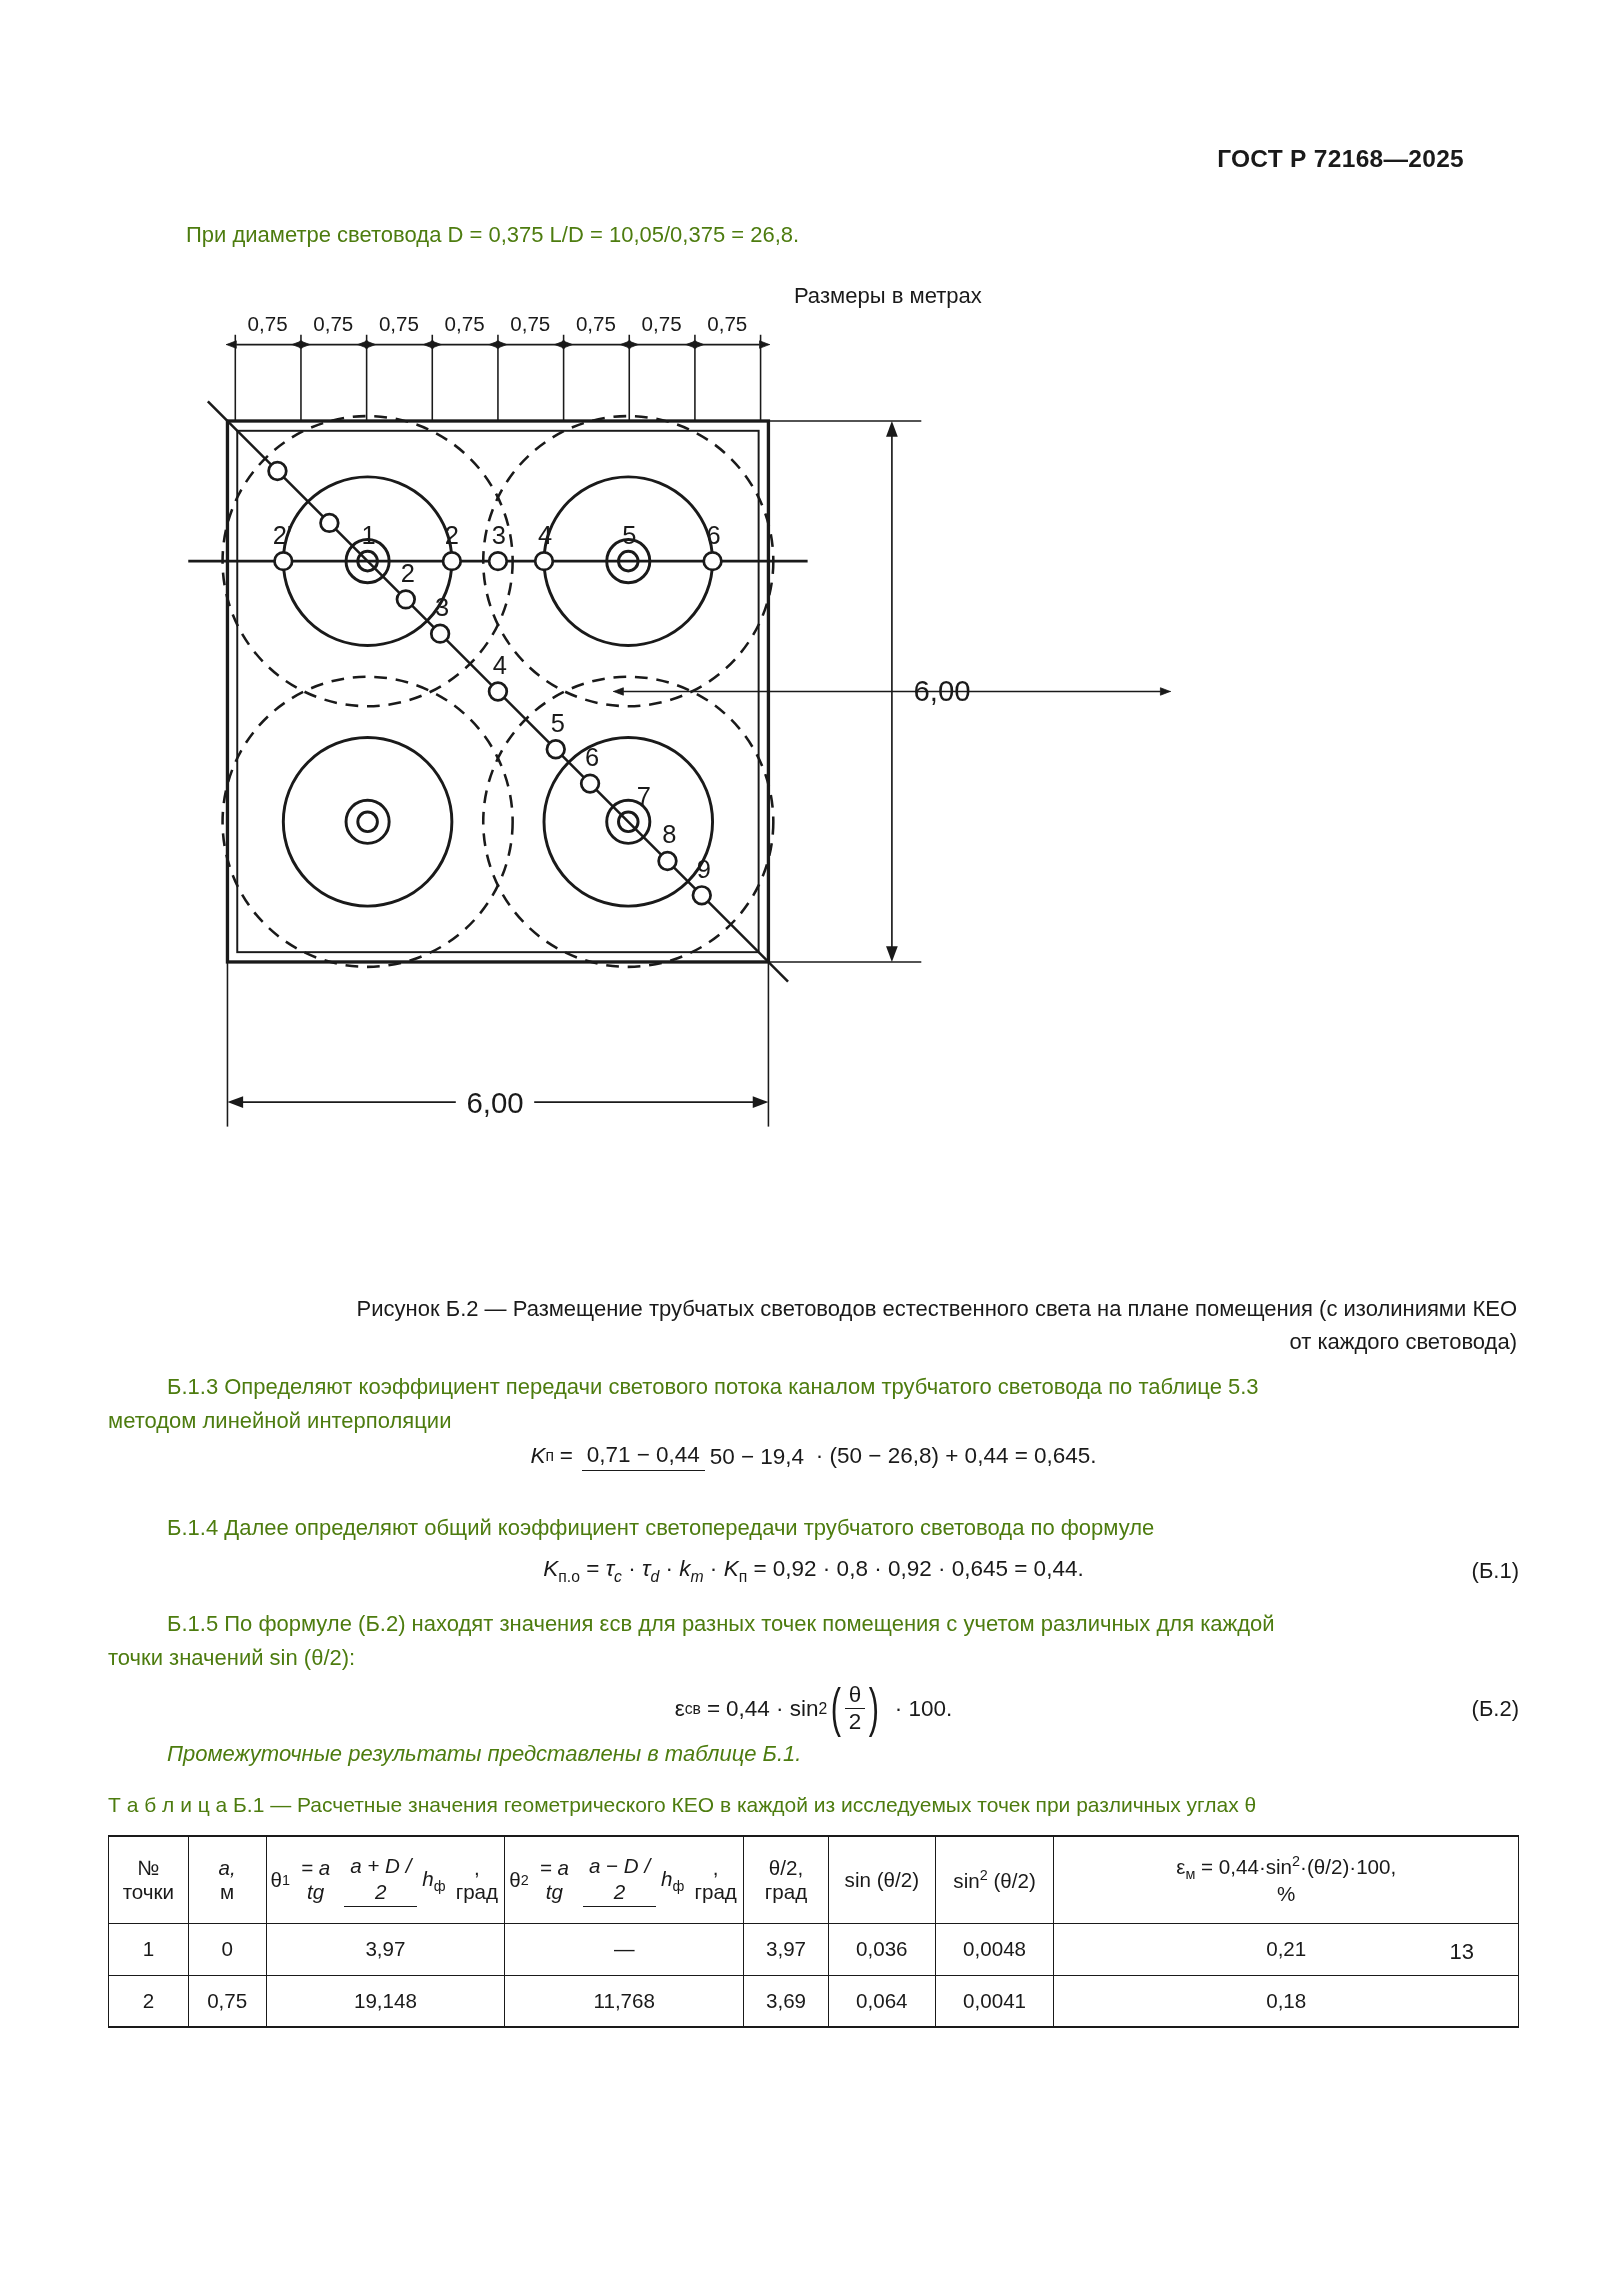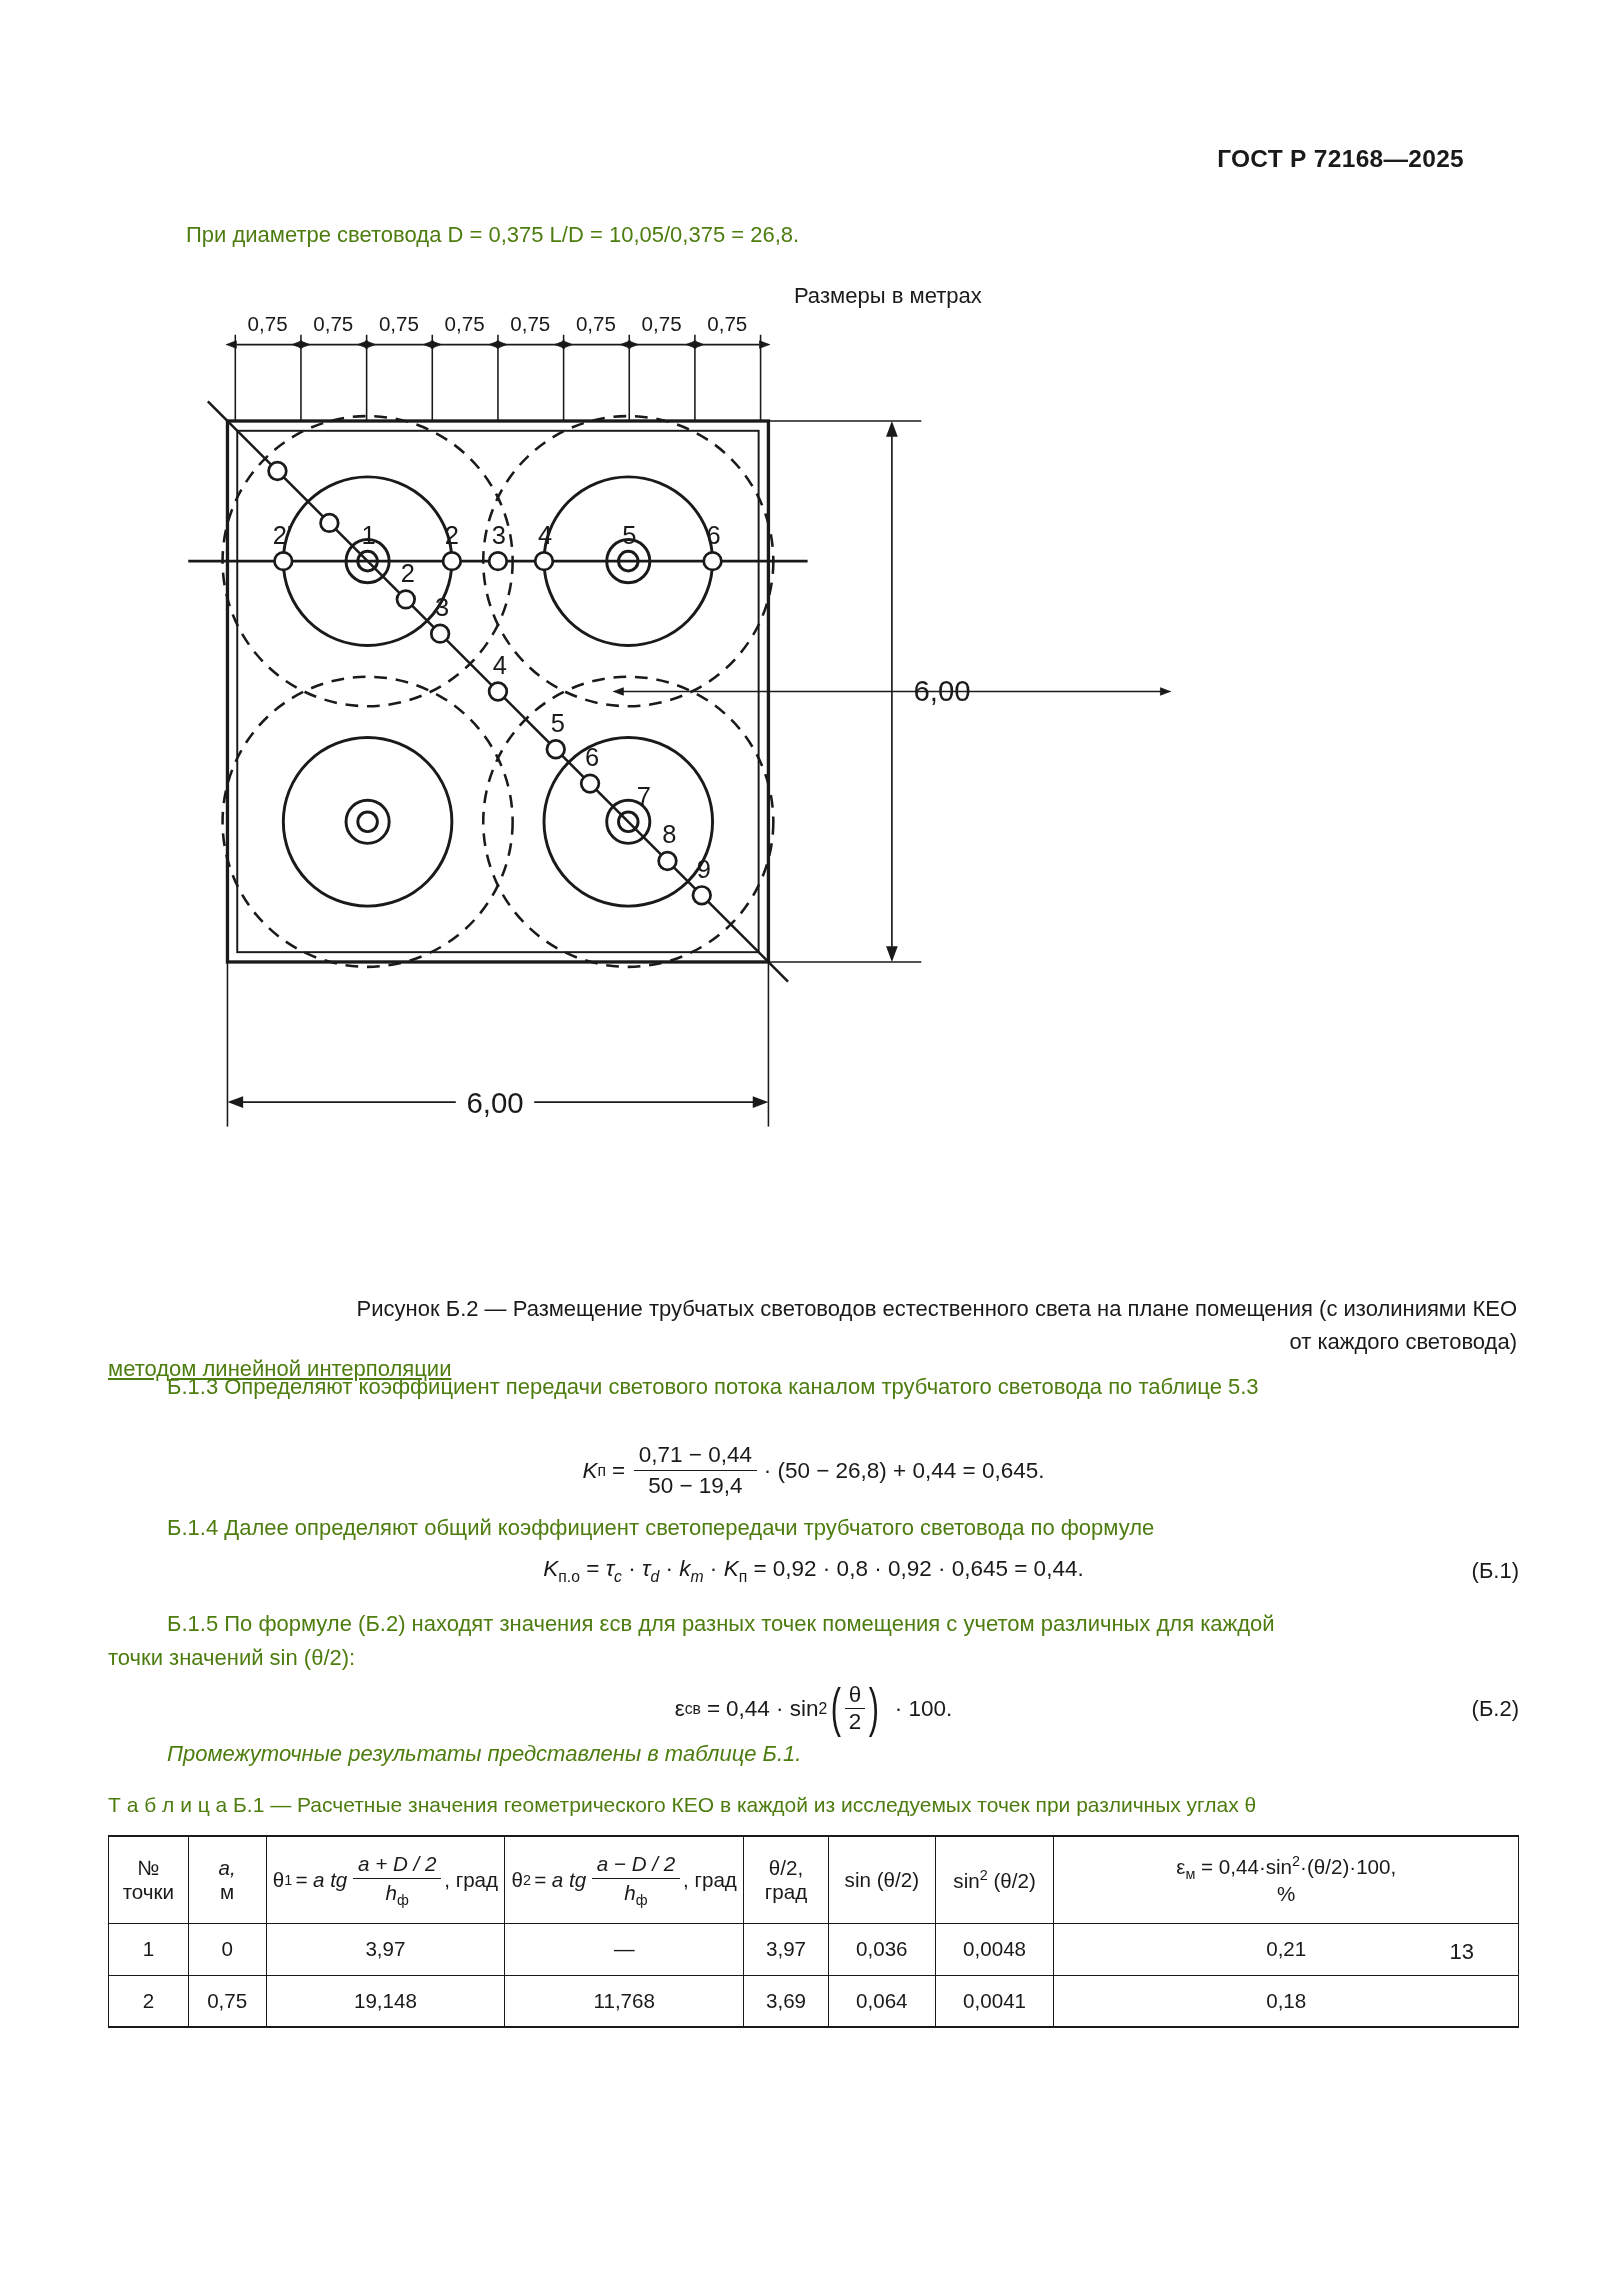--- a/index.html
+++ b/index.html
@@ -72,21 +72,21 @@
     justify-content: center;
     font-size: 22.5px;
   }
   .eqnum {
     position: absolute;
     right: 0;
     font-size: 22px;
   }
   .frac {
     display: inline-flex;
-    flex-direction: column;
+    flex-direction: row;
     align-items: center;
     vertical-align: middle;
     margin: 0 2.9px;
   }
   .frac .num {
     padding: 0 4.9px 1px 4.9px;
     border-bottom: 1.4px solid #1a1a1a;
     line-height: 1.25;
   }
   .frac .den {
@@ -305,21 +305,21 @@
   </div>
 
   <div class="fig-caption">
     <div>Рисунок Б.2 — Размещение трубчатых световодов естественного света на плане помещения (с изолиниями КЕО</div>
     <div>от каждого световода)</div>
   </div>
 
   <div class="para" style="left:108px; top:1370px; width:1411px;">
     <span style="display:inline-block; text-indent:59px;">Б.1.3 Определяют коэффициент передачи светового потока каналом трубчатого световода по таблице 5.3</span>
   </div>
-  <div class="para" style="left:108px; top:1352px; width:1411px;text-decoration:underline;">
+  <div class="para" style="left:108px; top:1404px; width:1411px;">
     <span>методом линейной интерполяции</span>
   </div>
 
   <div class="formula-row" style="top:1441px;">
     <span class="it">K</span>
       <span class="sub">п</span>
     <span style="margin:0 5.9px;">=</span>
     <span class="frac">
       <span class="num">0,71 − 0,44</span>
       <span class="den">50 − 19,4</span>

